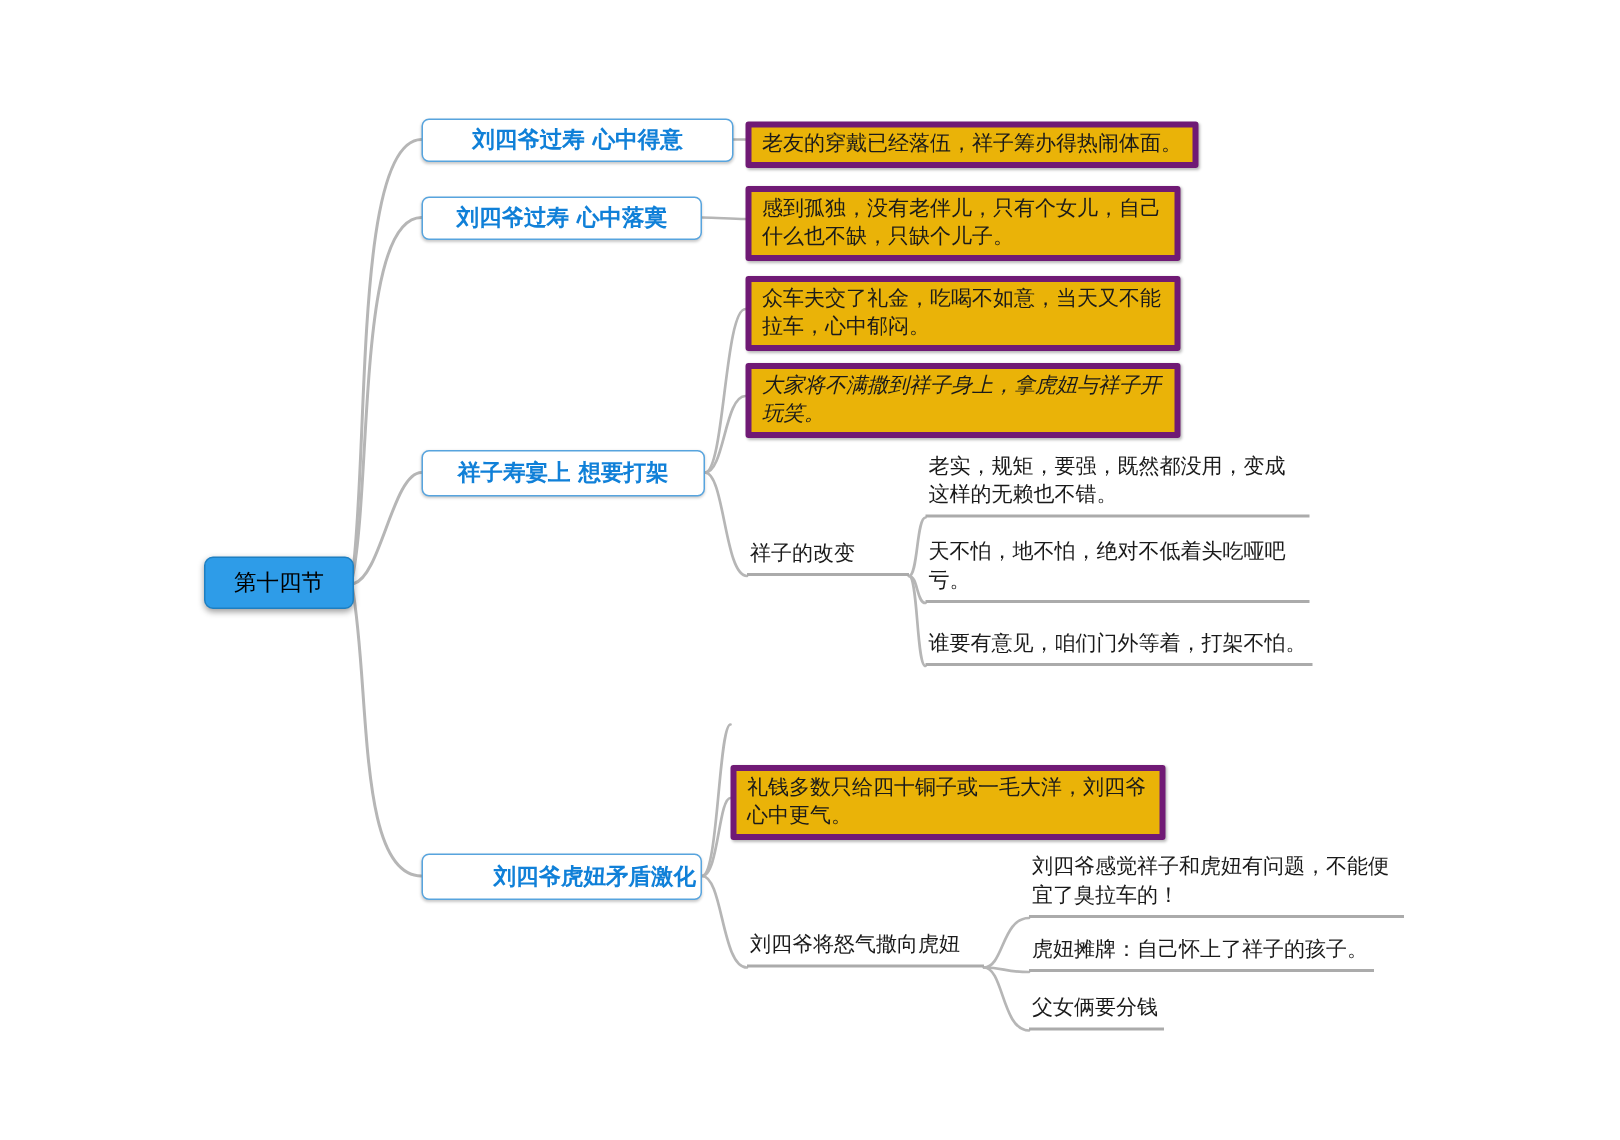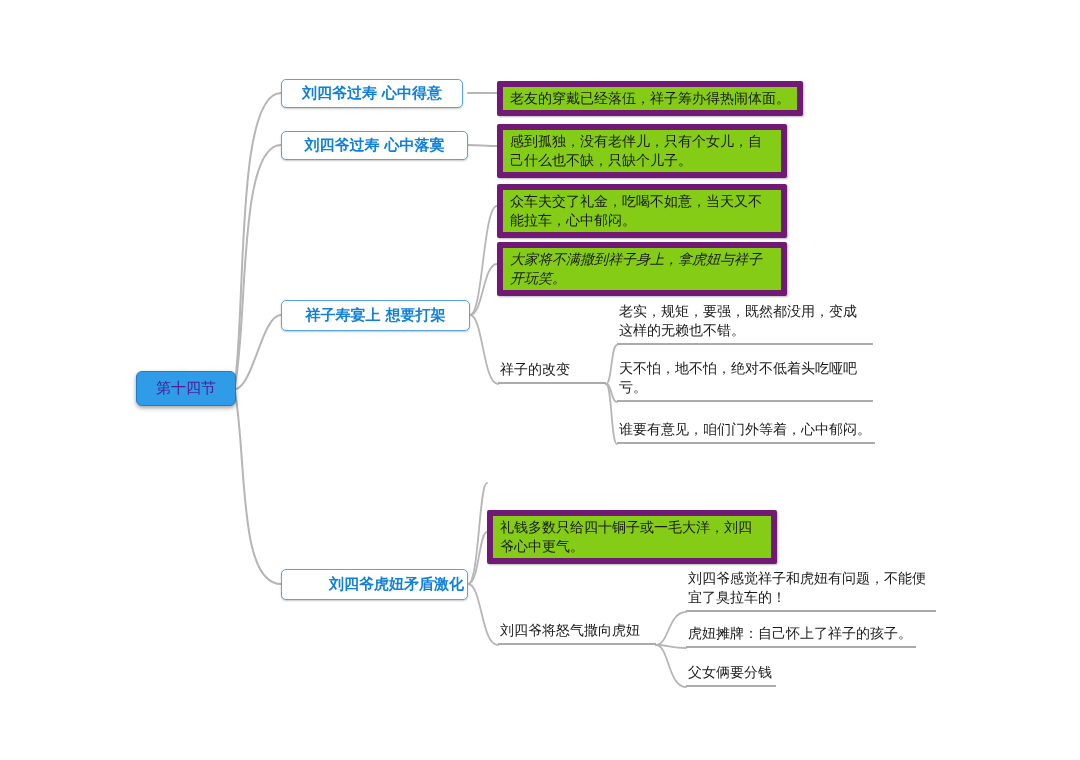--- a/index.html
+++ b/index.html
@@ -26,43 +26,43 @@
     box-sizing: border-box;
     color: #1a1a1a;
     font-size: 14px;
     line-height: 19px;
     cursor: default;
   }
   .root-node {
     background: #2E9CE8;
     border: 1px solid #1d7fc2;
     border-radius: 6px;
-    color: #4c1d95;
+    color: #000000;
     font-size: 15px;
     display: flex;
     align-items: center;
     justify-content: center;
     box-shadow: 0 2px 4px rgba(0,0,0,0.38);
   }
   .branch-node {
     background: #ffffff;
     border: 1px solid #57A4DE;
     border-radius: 5px;
     color: #1080D8;
     font-weight: bold;
     font-size: 15px;
     display: flex;
     align-items: center;
     justify-content: center;
     box-shadow: 0 1px 2px rgba(0,0,0,0.22);
     white-space: nowrap;
   }
   .leaf-box {
-    background: #84cc16;
-    border: 6px solid #701a75;
+    background: #eab308;
+    border: 4px solid #701a75;
     border-radius: 2px;
     padding: 2px 7px;
     box-shadow: 1px 1px 2px rgba(0,0,0,0.28);
   }
   .leaf-box.oneline { white-space: nowrap; }
   .leaf-line {
     padding: 1px 4px 3px 2px;
     border-bottom: 2px solid #ABABAB;
     background: transparent;
   }
@@ -96,35 +96,35 @@
       <path stroke-width="1.8" d="M 468 584 C 479 584 479 532 487 532"></path>
       <path stroke-width="1.8" d="M 468 584 C 482 584 481 645 498 645"></path>
       <path stroke-width="1.8" d="M 656 645 C 669 645 668 612 686 612"></path>
       <path stroke-width="1.8" d="M 656 645 C 669 645 670 648 686 648"></path>
       <path stroke-width="1.8" d="M 656 645 C 669 645 668 687 686 687"></path>
     </g>
   </svg>
 
   <div class="node root-node" style="left:136px; top:371px; width:100px; height:35px;">第十四节</div>
 
-  <div class="node branch-node" style="left:281px; top:79px; width:182px; height:29px;">刘四爷过寿 心中得意</div>
+  <div class="node branch-node" style="left:281px; top:79px; width:208px; height:29px;">刘四爷过寿 心中得意</div>
   <div class="node branch-node" style="left:281px; top:131px; width:187px; height:29px;">刘四爷过寿 心中落寞</div>
   <div class="node branch-node" style="left:281px; top:300px; width:189px; height:31px;">祥子寿宴上 想要打架</div>
   <div class="node branch-node" style="left:281px; top:569px; width:187px; height:31px;padding-left:44px;">刘四爷虎妞矛盾激化</div>
 
   <div class="node leaf-box oneline" style="left:497px; top:81px;">老友的穿戴已经落伍，祥子筹办得热闹体面。</div>
 
   <div class="node leaf-box" style="left:497px; top:124px; width:290px;">感到孤独，没有老伴儿，只有个女儿，自己什么也不缺，只缺个儿子。</div>
 
   <div class="node leaf-box" style="left:497px; top:184px; width:290px;">众车夫交了礼金，吃喝不如意，当天又不能拉车，心中郁闷。</div>
   <div class="node leaf-box" style="left:497px; top:242px; width:290px;font-style:italic;">大家将不满撒到祥子身上，拿虎妞与祥子开玩笑。</div>
   <div class="node leaf-line" style="left:498px; top:359px; width:108px;">祥子的改变</div>
   <div class="node leaf-line" style="left:617px; top:301px; width:256px;">老实，规矩，要强，既然都没用，变成这样的无赖也不错。</div>
   <div class="node leaf-line" style="left:617px; top:358px; width:256px;">天不怕，地不怕，绝对不低着头吃哑吧亏。</div>
-  <div class="node leaf-line oneline" style="left:617px; top:419px;">谁要有意见，咱们门外等着，心中郁闷。</div>
+  <div class="node leaf-line oneline" style="left:617px; top:419px;">谁要有意见，咱们门外等着，打架不怕。</div>
 
   <div class="node leaf-line" style="left:498px; top:620px; width:158px;">刘四爷将怒气撒向虎妞</div>
   <div class="node leaf-box" style="left:487px; top:510px; width:290px;">礼钱多数只给四十铜子或一毛大洋，刘四爷心中更气。</div>
   <div class="node leaf-line" style="left:686px; top:568px; width:250px;">刘四爷感觉祥子和虎妞有问题，不能便宜了臭拉车的！</div>
   <div class="node leaf-line oneline" style="left:686px; top:623px;text-align:right;">虎妞摊牌：自己怀上了祥子的孩子。</div>
   <div class="node leaf-line oneline" style="left:686px; top:662px;">父女俩要分钱</div>
 
 </div>
 
 </body></html>

